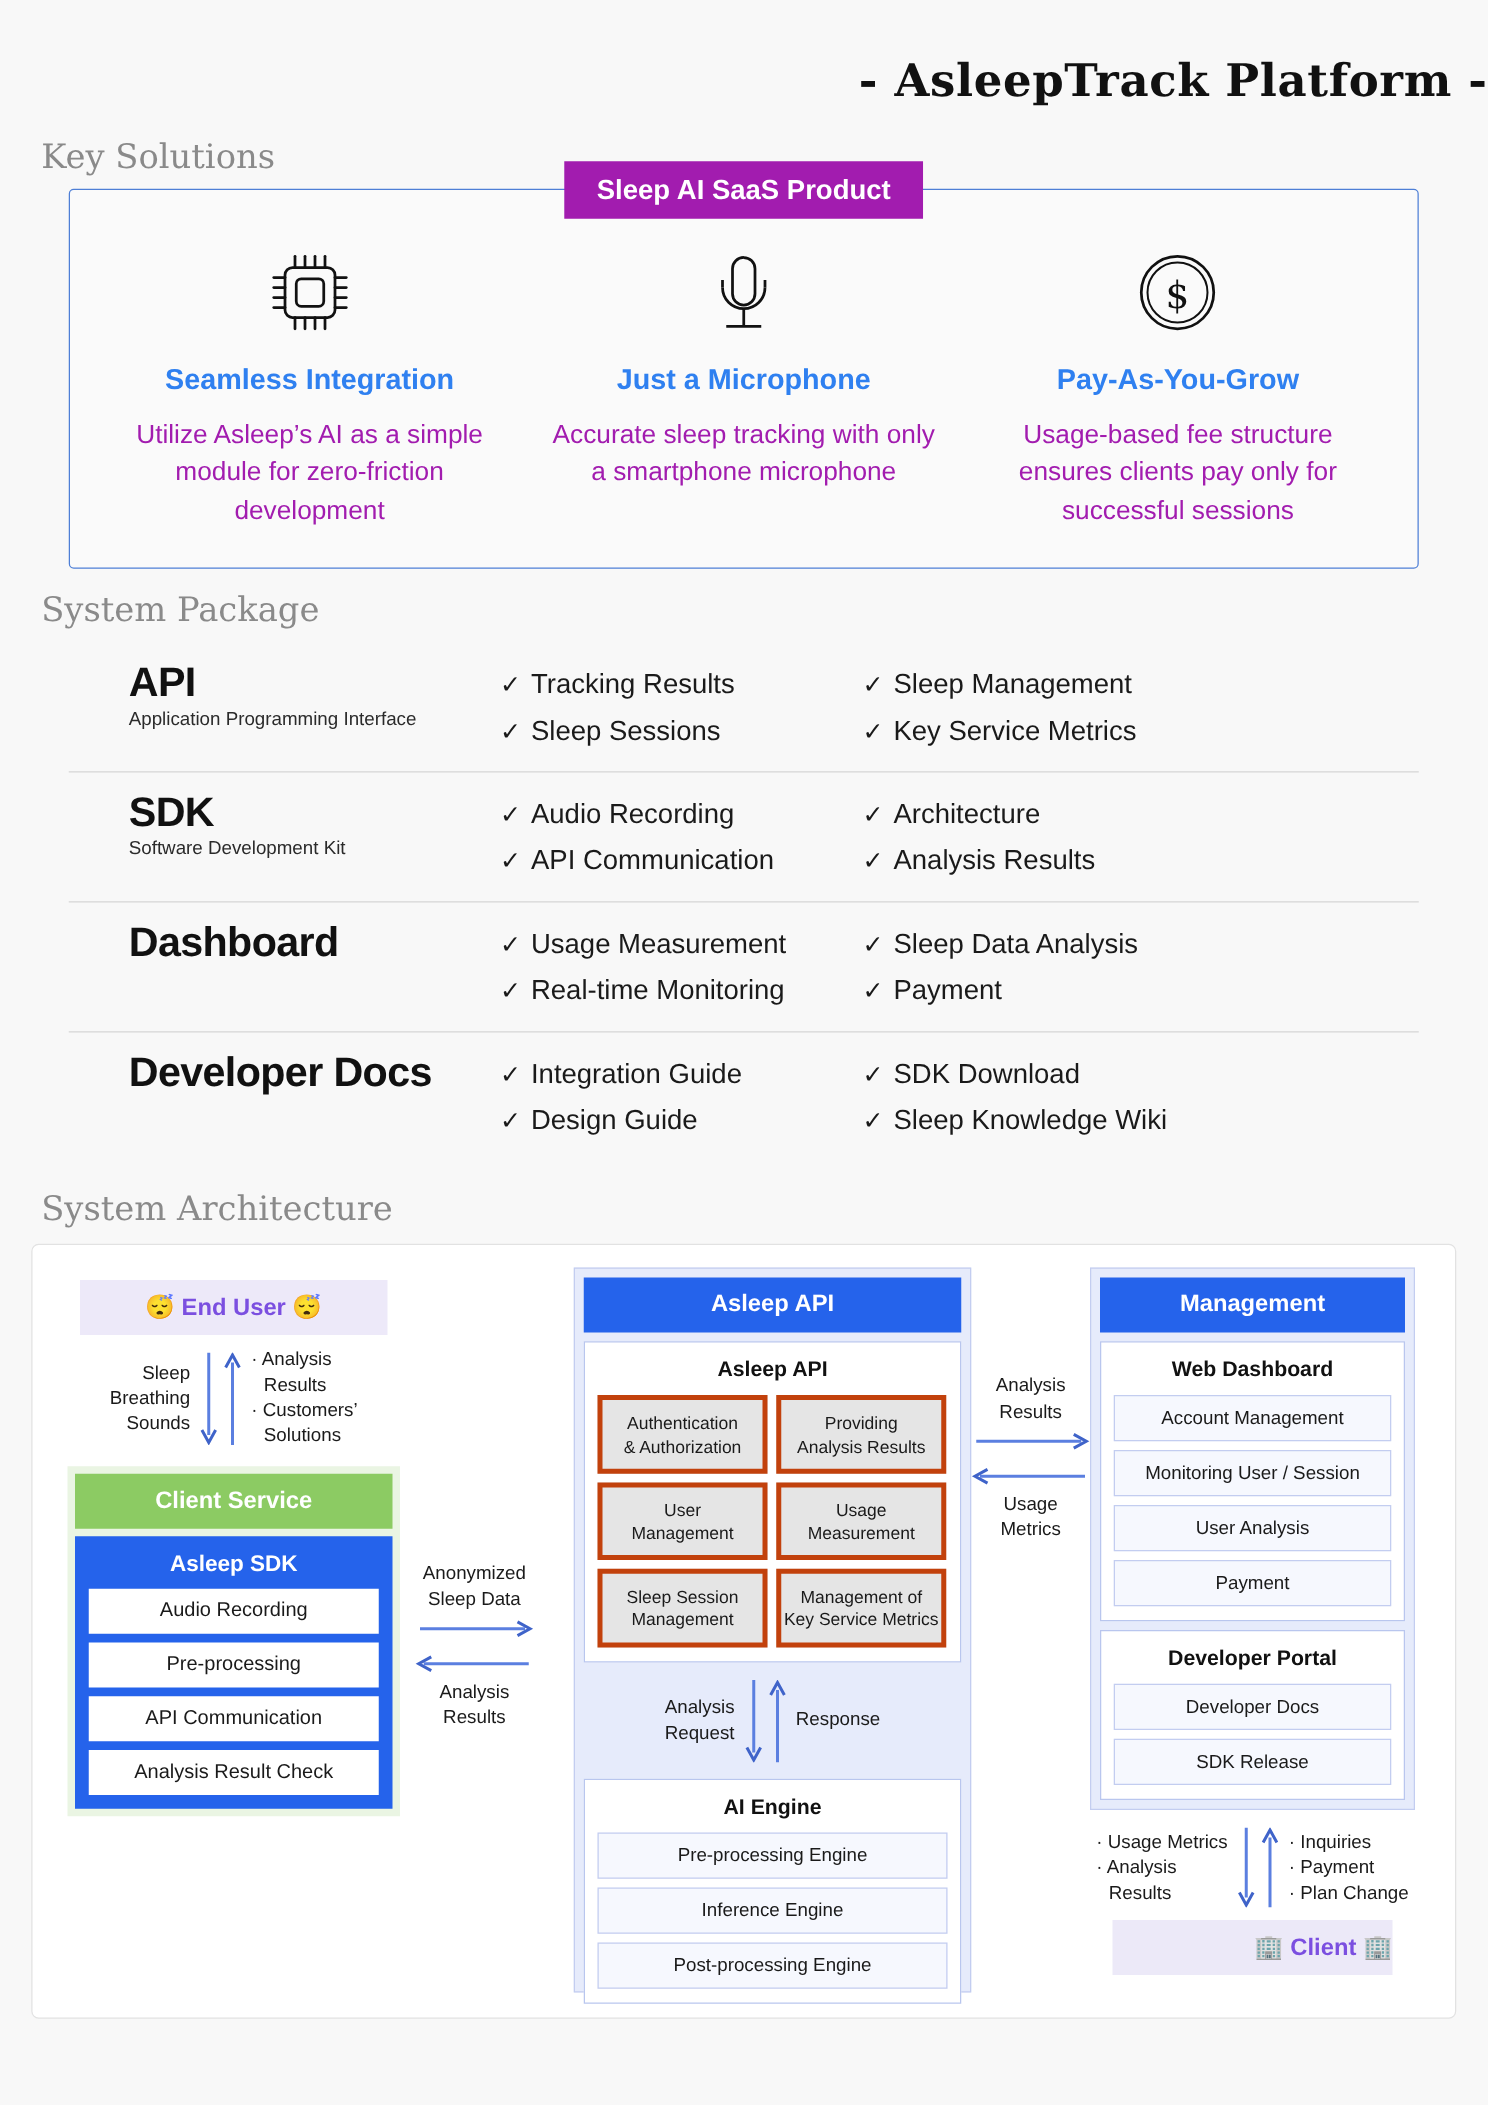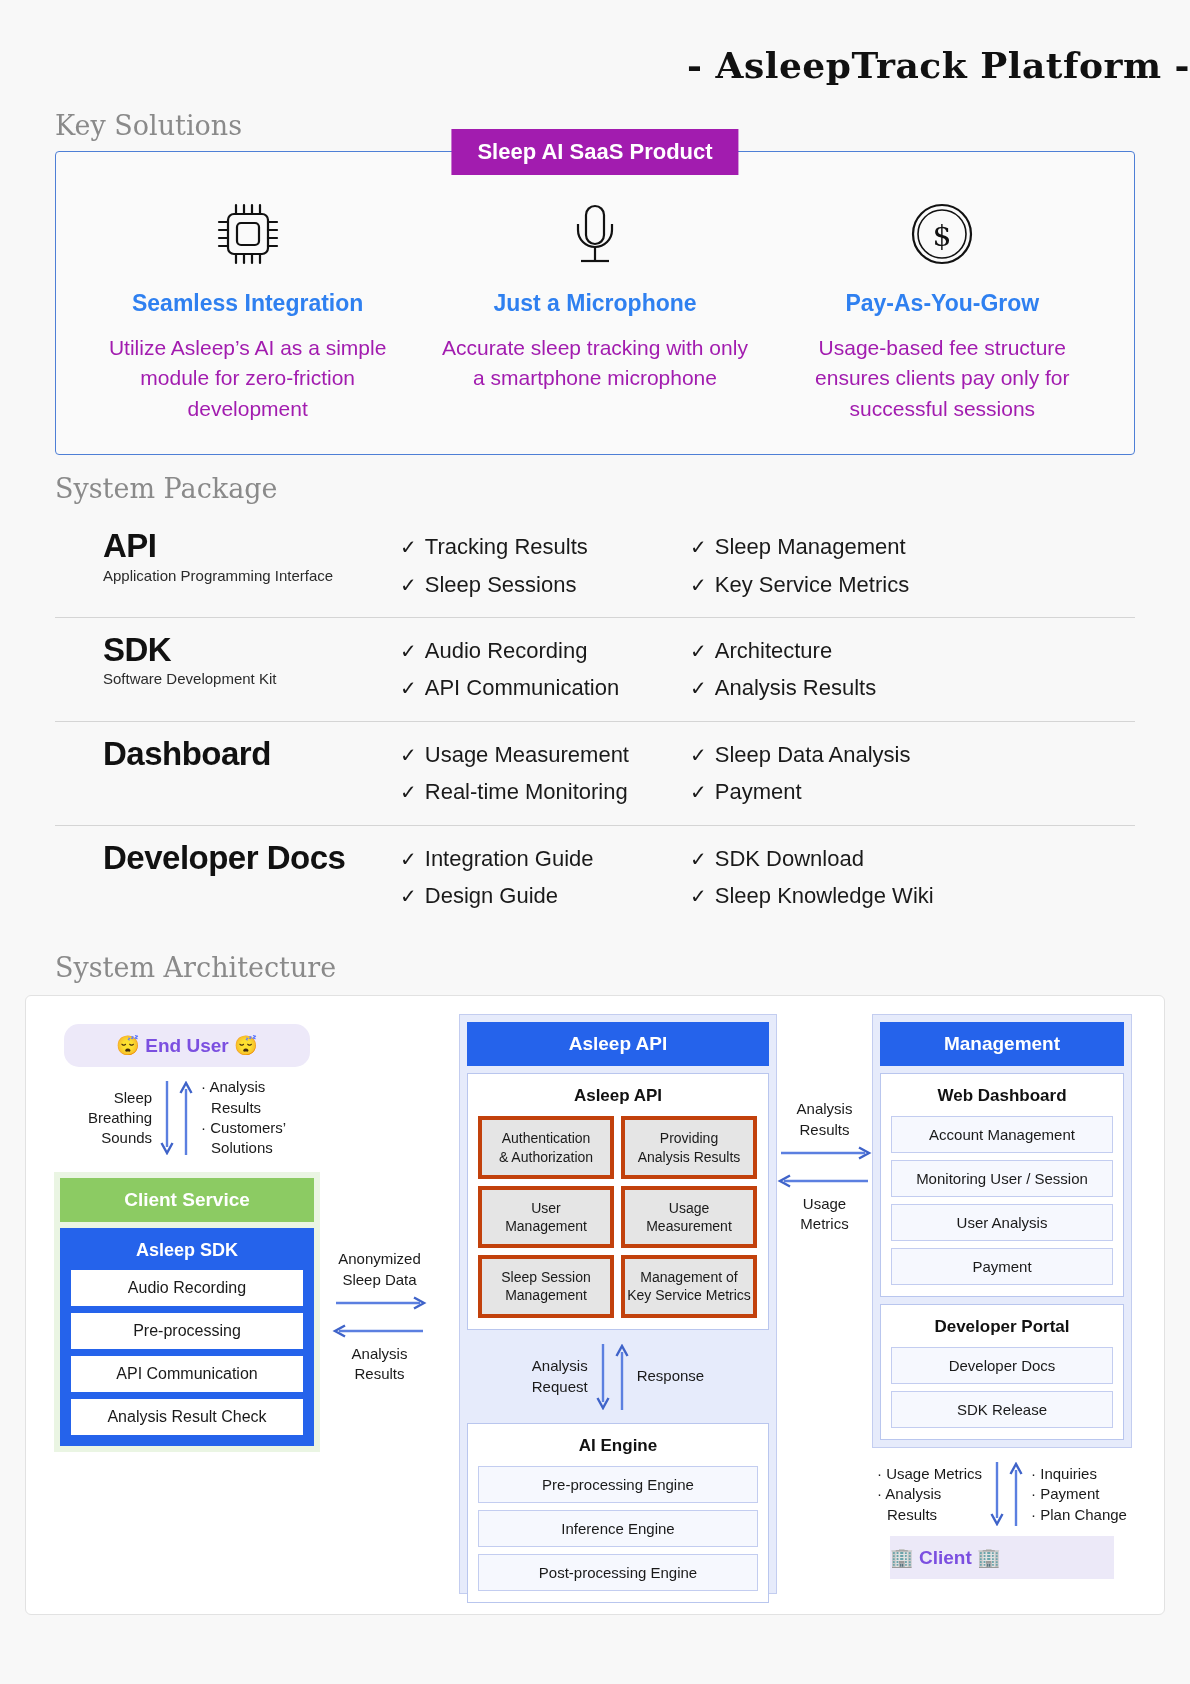--- a/index.html
+++ b/index.html
@@ -23,21 +23,21 @@
     padding-top: 44px;
     padding-bottom: 6px;
   }
 
   
   .section-head {
     font-family: "DejaVu Serif", serif;
     font-size: 27px;
     color: #8a8a8a;
     font-weight: normal;
-    padding-left: 55px;
+    padding-left: 33px;
     margin-top: 18px;
     margin-bottom: 10px;
   }
   .section-head.arch { margin-top: 24px; margin-bottom: 12px; }
 
   
   .ks-wrap { position: relative; margin: 0 55px 0 55px; }
   .ks-card {
     border: 1.5px solid #4e7fd6;
     border-radius: 4px;
@@ -109,28 +109,27 @@
   .arch-right { width: 260px; position: relative; }
 
   .tag-enduser {
     background: #ede9f9;
     color: #7b4fe0;
     font-weight: bold;
     font-size: 19px;
     text-align: center;
     padding: 10px 0;
     margin: 10px 22px 0 22px;
-    border-radius: 15px;
   }
   .tag-client {
     background: #ece9f8;
     color: #7b4fe0;
     font-weight: bold;
     font-size: 19px;
-    text-align: left;
+    text-align: right;
     padding: 10px 0;
     margin: 8px 18px 0 18px;
   }
 
   
   .flow {
     display: flex;
     align-items: center;
     justify-content: center;
     gap: 8px;

